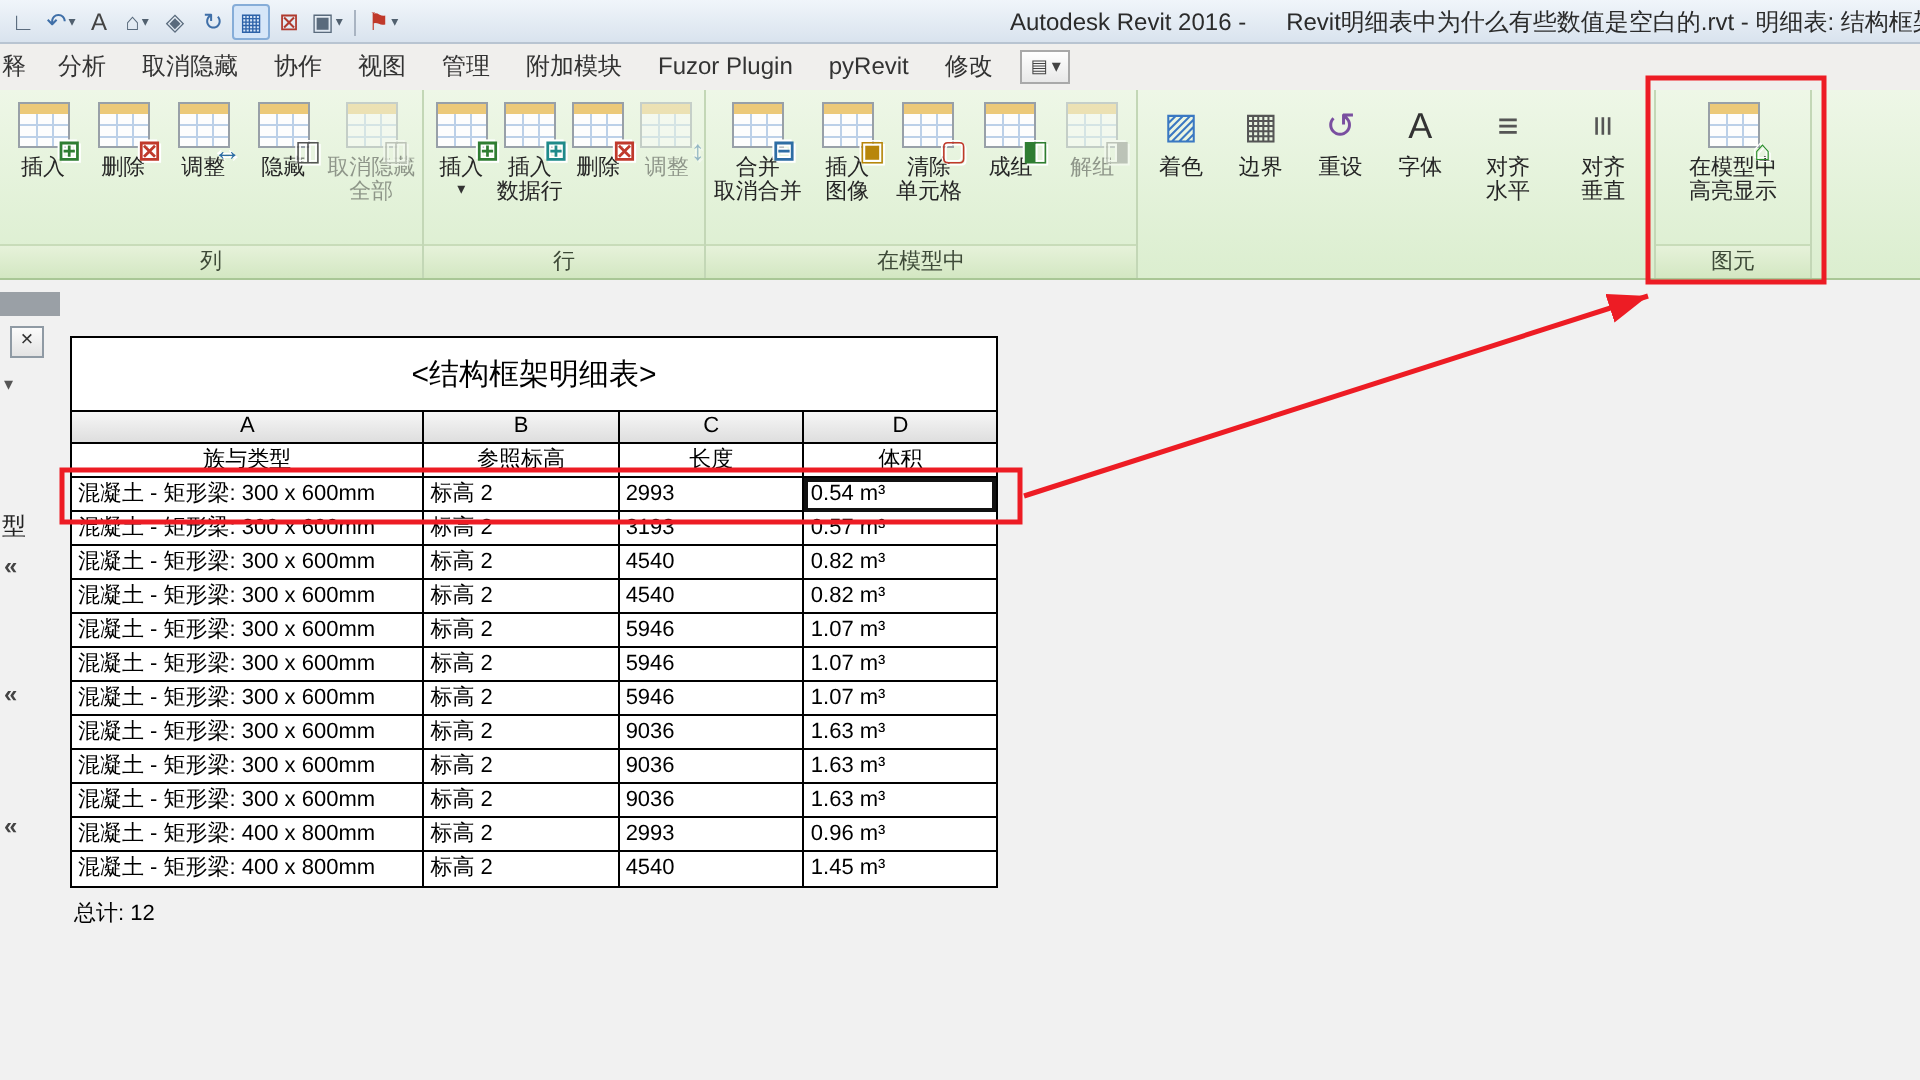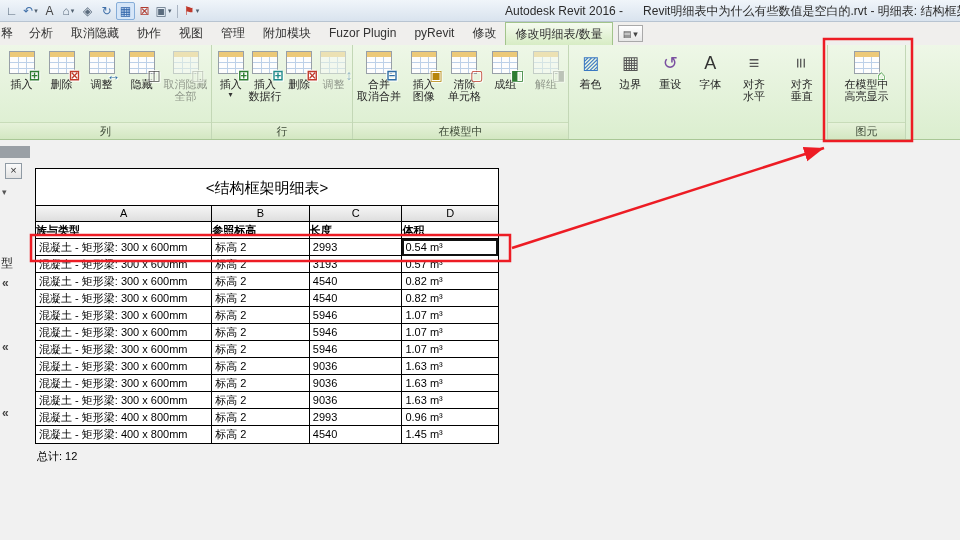--- a/index.html
+++ b/index.html
@@ -78,21 +78,21 @@
   #sched{ position:absolute; left:35px; top:168px; width:464px; background:#fff; border:1px solid #000; }
   .sched-title{ height:37px; line-height:37px; text-align:center; font-size:15px; color:#000;
     border-bottom:1px solid #000; }
   .srow{ display:flex; }
   .scell{ height:17px; line-height:16px; font-size:11px; padding:0 0 8px 3px;
     border-right:1px solid #000; border-bottom:1px solid #000; overflow:hidden; white-space:nowrap; }
   .scell:last-child{ border-right:none; }
   .c0{ width:177px; } .c1{ width:98px; } .c2{ width:93px; } .c3{ width:96px; }
   #letters .scell{ height:16px; line-height:15px; text-align:center; padding:0;
     background:linear-gradient(#f6f6f6,#dedede); }
-  #headers .scell{ font-weight:bold; text-align:left; padding:0; }
+  #headers .scell{ font-weight:normal; text-align:center; padding:0; }
   #sched-body .srow:last-child .scell{ border-bottom:none; }
   .scell.sel{ outline:2px solid #111; outline-offset:-2px; }
   #grand-total{ position:absolute; left:37px; top:449px; font-size:11px; color:#000;text-align:center; }
 
   
   #annotations{ position:absolute; left:0; top:0; width:960px; height:540px; pointer-events:none; z-index:40; }
 </style>
 </head>
 <body>
 
@@ -142,21 +142,20 @@
       <div class="tab partial">释</div>
       <div class="tab">分析</div>
       <div class="tab">取消隐藏</div>
       <div class="tab">协作</div>
       <div class="tab">视图</div>
       <div class="tab">管理</div>
       <div class="tab">附加模块</div>
       <div class="tab">Fuzor Plugin</div>
       <div class="tab">pyRevit</div>
       <div class="tab">修改</div>
-      <div class="tab active">修改明细表/数量</div>
     </div>
   <div class="tab-extra">
     <span>▤</span>
     <span>▾</span>
   </div>
 </div>
 
 <div id="ribbon">
     <section class="rpanel rpanel-columns">
       <div class="rpanel-body">

